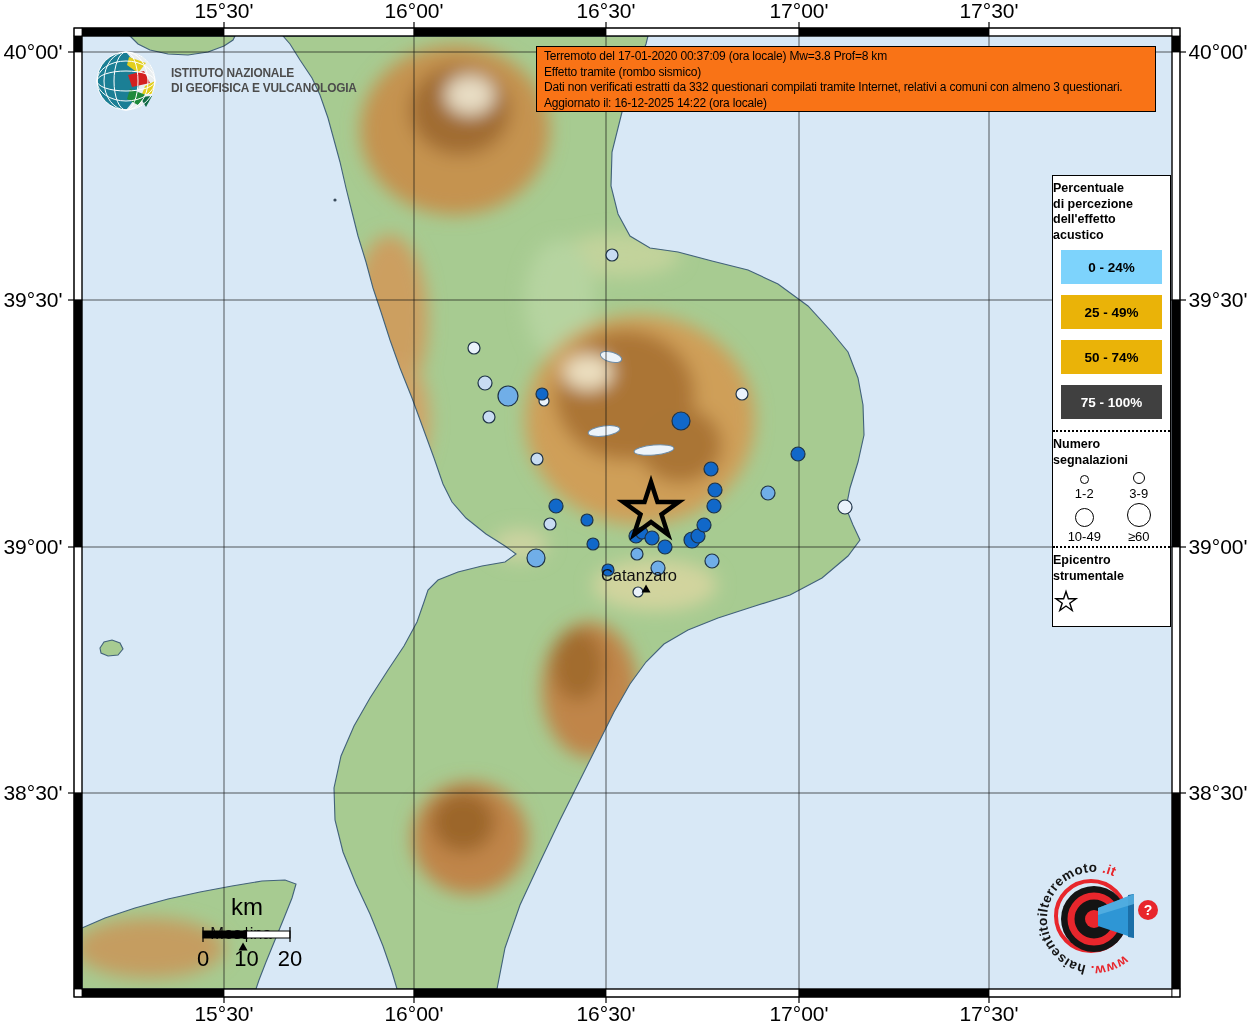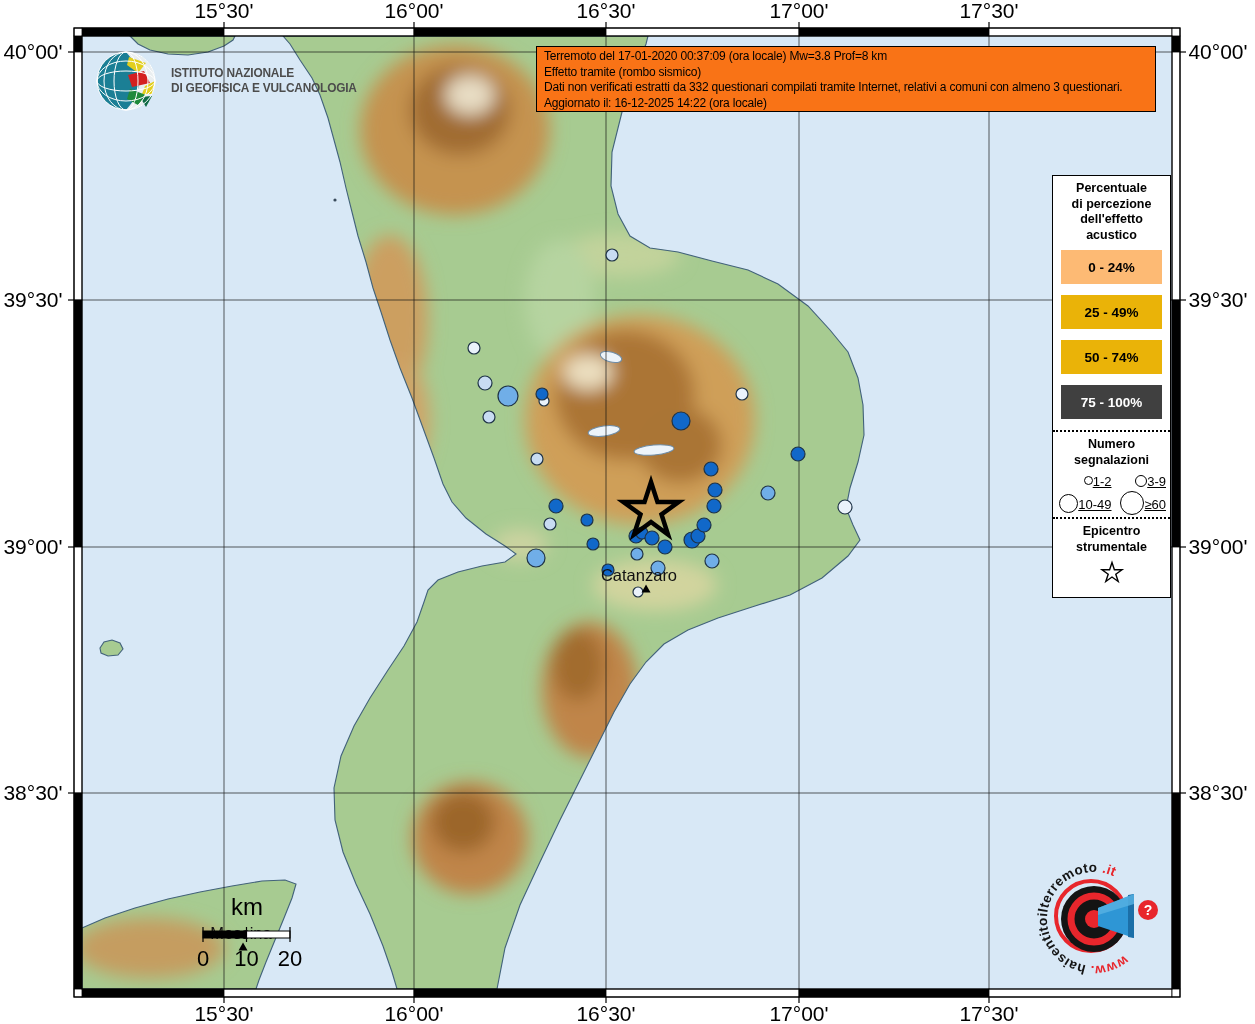--- a/index.html
+++ b/index.html
@@ -10,28 +10,28 @@
   
   .info-box{position:absolute;left:536px;top:46px;width:620px;height:66px;background:#f97316;
             border:1px solid #000;padding:2px 7px;box-sizing:border-box;overflow:hidden;z-index:5;}
   .info-box div{font-size:12px;line-height:15.5px;white-space:nowrap;letter-spacing:-0.2px;color:#000;}
   
   .ingv{position:absolute;left:95px;top:50px;display:flex;align-items:center;z-index:4;}
   .ingv .txt{margin-left:10px;color:#4c4c4c;font-weight:bold;font-size:12.5px;line-height:15px;
              letter-spacing:-0.2px;transform:scaleX(.95);transform-origin:left center;}
   
   .legend{position:absolute;left:1052px;top:175px;width:119px;background:#fff;border:1px solid #000;
-          box-sizing:border-box;z-index:5;text-align:center;padding-bottom:8px;}
+          box-sizing:border-box;z-index:5;padding-bottom:8px;}
   .ltitle{font-weight:bold;font-size:12.5px;line-height:15.5px;white-space:pre-line;padding-top:5px;color:#000;}
   #swatches{padding:7px 8px 0 8px;}
   .swatch{height:34px;margin-bottom:11px;display:flex;align-items:center;justify-content:center;
           font-weight:bold;font-size:13.5px;}
   .sep{border-top:2px dotted #000;margin:0;}
   #signals{display:grid;grid-template-columns:1fr 1fr;padding:4px 4px 2px 4px;row-gap:2px;}
-  .sigcell{display:flex;flex-direction:row;align-items:center;justify-content:flex-end;text-decoration:underline;}
+  .sigcell{display:flex;flex-direction:column;align-items:center;justify-content:flex-end;}
   .sigcirc{border:1.5px solid #000;border-radius:50%;background:#fff;}
   .siglab{font-size:13px;margin-top:2px;color:#000;}
   .lstar{padding-top:4px;}
   
   .hsit{position:absolute;left:1020px;top:848px;z-index:4;}
 </style>
 </head>
 <body>
 
 <div class="stage">
@@ -278,21 +278,21 @@
       <div>DI GEOFISICA E VULCANOLOGIA</div>
     </div>
   </div>
 
   <div class="legend">
     <div class="ltitle">Percentuale
 di percezione
 dell'effetto
 acustico</div>
     <div id="swatches">
-        <div class="swatch" style="background: #fdba74; color: rgb(0, 0, 0);">0 - 24%</div>
+        <div class="swatch" style="background: #7dd3fc; color: rgb(0, 0, 0);">0 - 24%</div>
         <div class="swatch" style="background: #eab308; color: rgb(0, 0, 0);">25 - 49%</div>
         <div class="swatch" style="background: #eab308; color: rgb(0, 0, 0);">50 - 74%</div>
         <div class="swatch" style="background: #404040; color: rgb(255, 255, 255);">75 - 100%</div>
       </div>
     <div class="sep"></div>
     <div class="ltitle">Numero
 segnalazioni</div>
     <div id="signals">
         <div class="sigcell">
           <div class="sigcirc" style="height: 7px; width: 7px;"></div>

